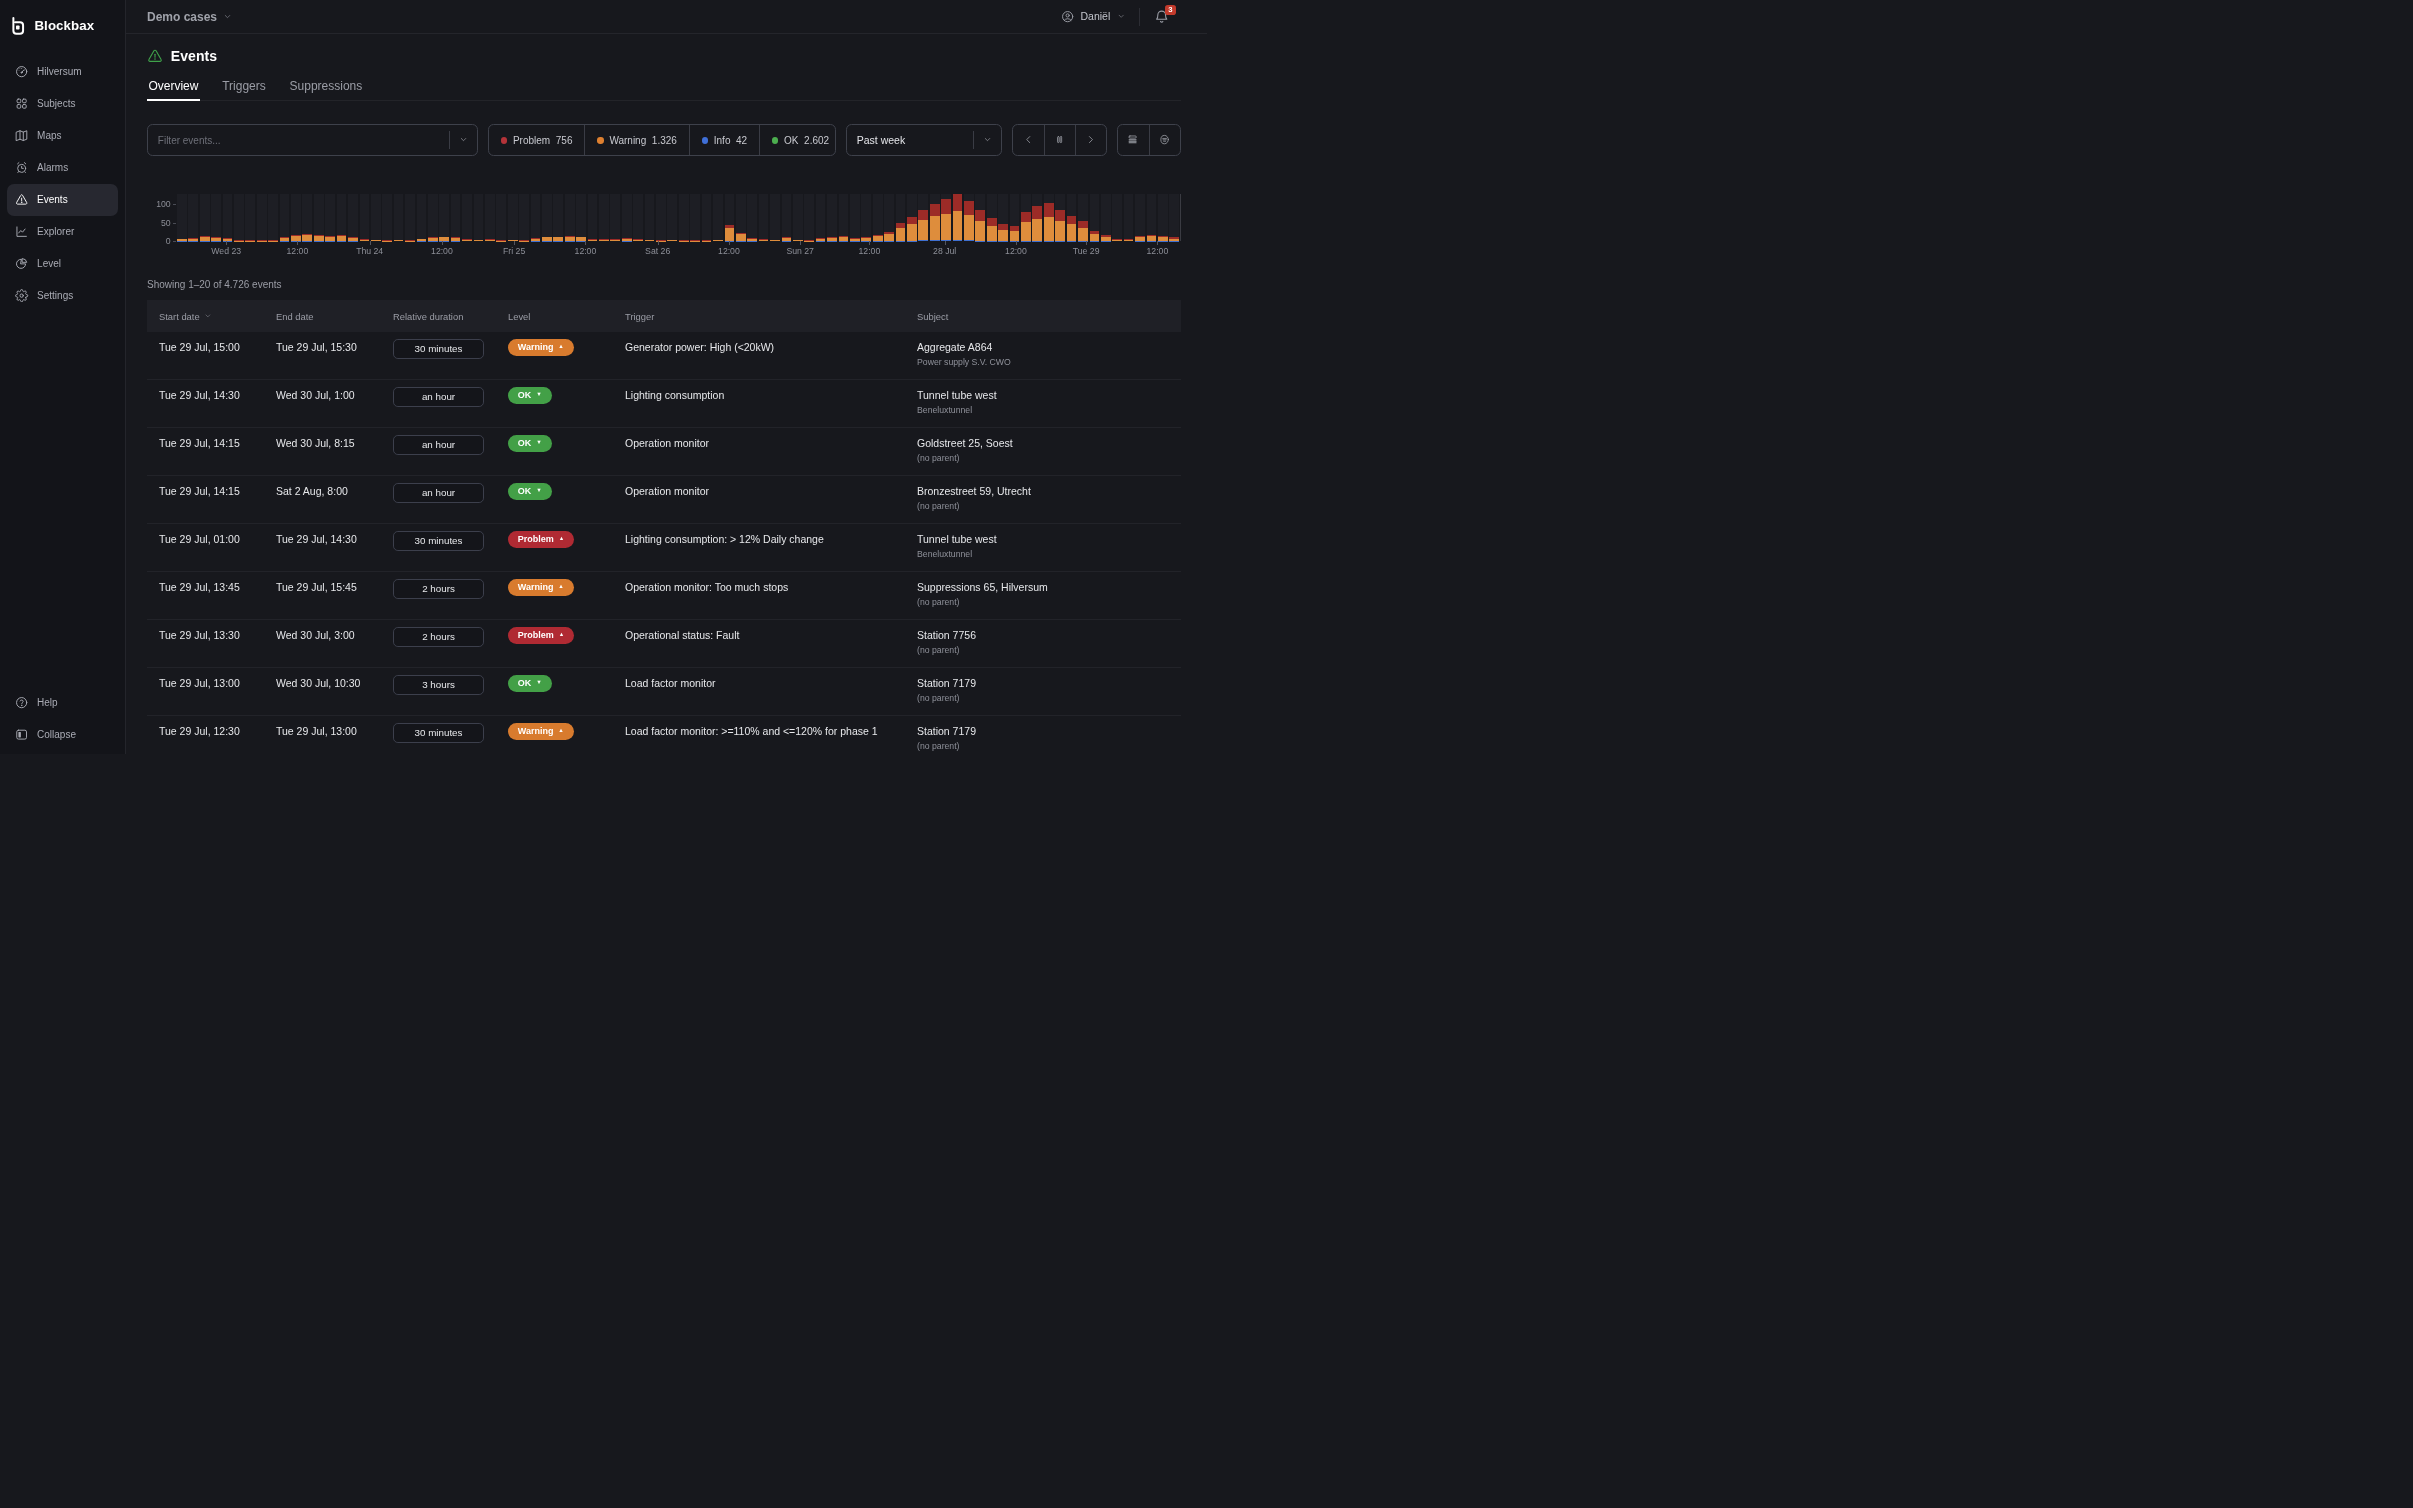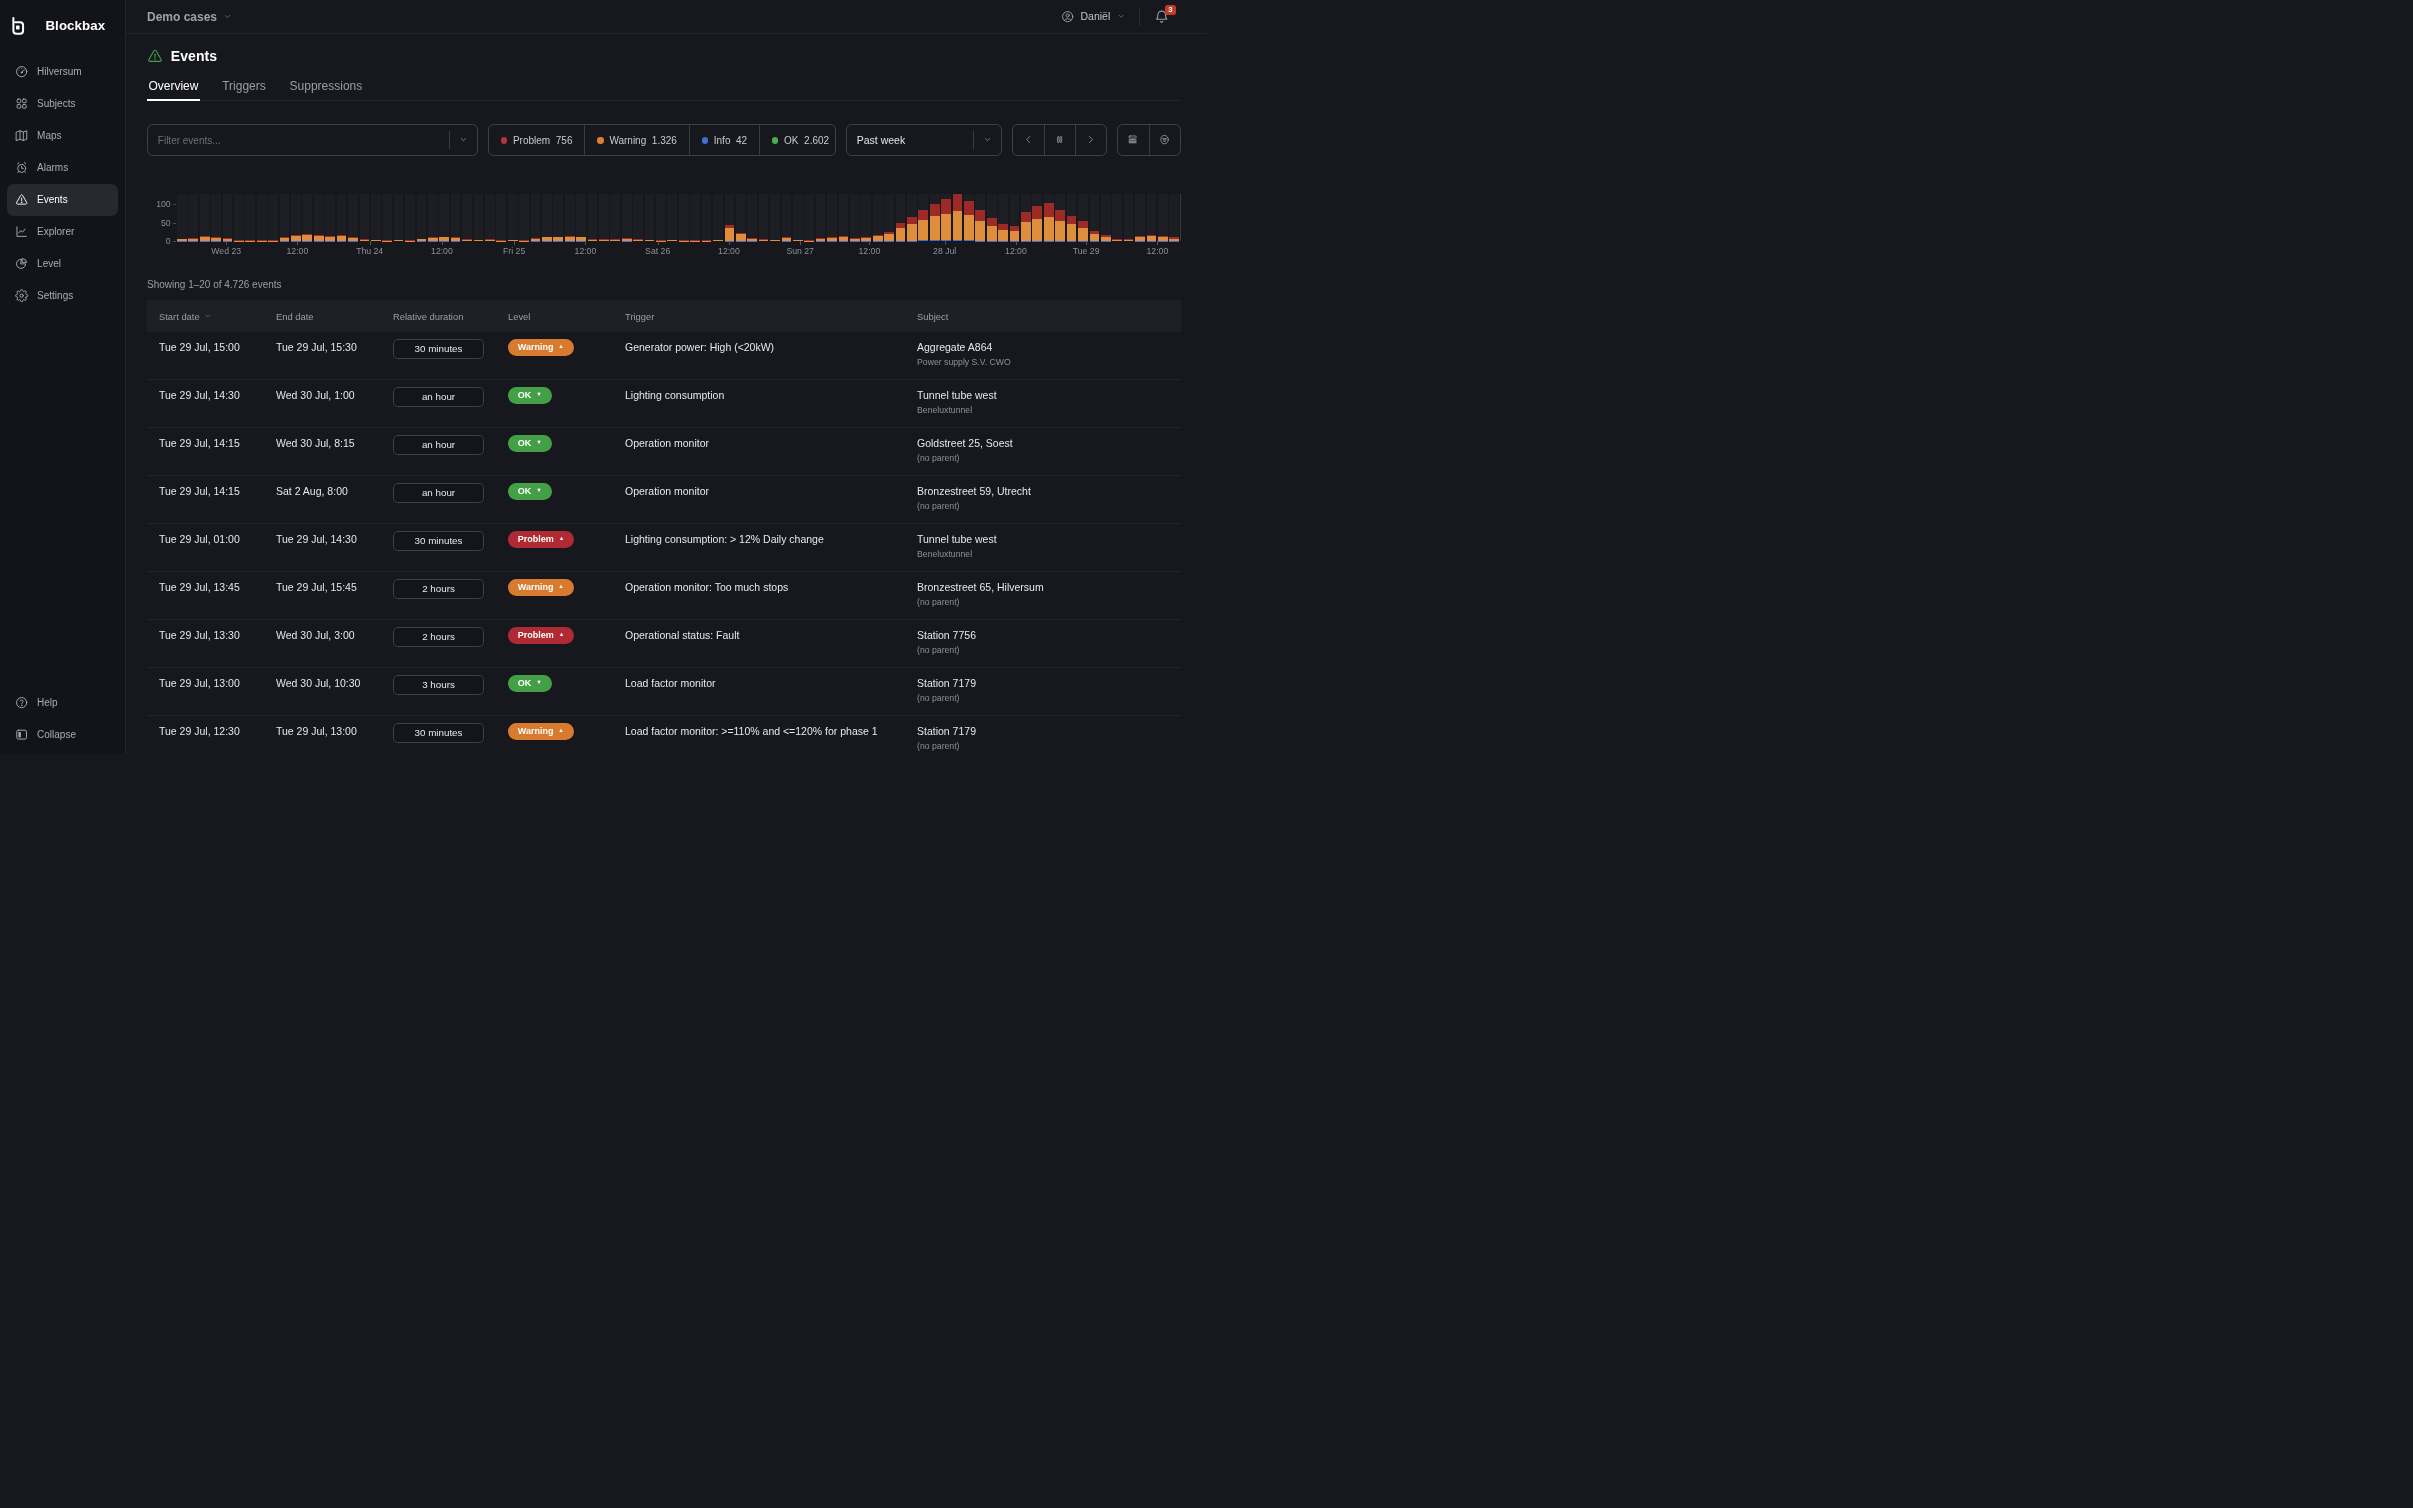--- a/index.html
+++ b/index.html
@@ -3,21 +3,21 @@
 <meta charset="utf-8">
 <style>
   * { margin:0; padding:0; box-sizing:border-box; }
   html,body { width:1207px; height:754px; overflow:hidden; background:#17181d;
     font-family:"Liberation Sans", sans-serif; }
   .app { display:flex; width:100%; height:100%; color:#e7e8eb; }
 
   
   .sidebar { width:126px; min-width:126px; height:100%; background:#131419;
     border-right:0.7px solid #24252b; display:flex; flex-direction:column; }
-  .logo { display:flex; align-items:center; gap:17px; padding:10.5px 0 0 8.4px; height:41px; cursor:pointer; }
+  .logo { display:flex; align-items:center; gap:6px; padding:10.5px 0 0 8.4px; height:41px; cursor:pointer; }
   .logo-mark { width:20px; height:20px; display:flex; }
   .logo-mark svg { width:100%; height:100%; }
   .logo-text { font-size:13.3px; font-weight:bold; letter-spacing:0.1px; color:#ffffff; }
   .nav { display:flex; flex-direction:column; padding:0 7px; }
   .nav-main { margin-top:14.7px; }
   .nav-footer { margin-top:auto; margin-bottom:3.5px; }
   .nav-item { display:flex; align-items:center; gap:8.4px; height:32px; padding:0 8.4px;
     border-radius:7px; color:#aaacb5; font-size:10px; cursor:pointer; }
   .nav-item .nicon { width:13.3px; height:13.3px; display:flex; color:#9preferred1a3ab; }
   .nav-item .nicon svg { width:13.3px; height:13.3px; }
@@ -995,21 +995,21 @@
       <span class="dur-box">2 hours</span>
     </div>
     <div class="cell boxed">
       <span class="pill" style="background: rgb(216, 123, 46);">
         <span class="pill-label">Warning</span>
         <span class="pill-arrow">▲</span>
       </span>
     </div>
     <div class="cell">Operation monitor: Too much stops</div>
     <div class="cell">
-      <div class="subj-name">Bronzestreet 65, Hilversum</div>
+      <div class="subj-name">Suppressions 65, Hilversum</div>
       <div class="subj-sub">(no parent)</div>
     </div>
   </div>
 
   <div class="trow">
     <div class="cell">Tue 29 Jul, 13:30</div>
     <div class="cell">Wed 30 Jul, 3:00</div>
     <div class="cell boxed">
       <span class="dur-box">2 hours</span>
     </div>

